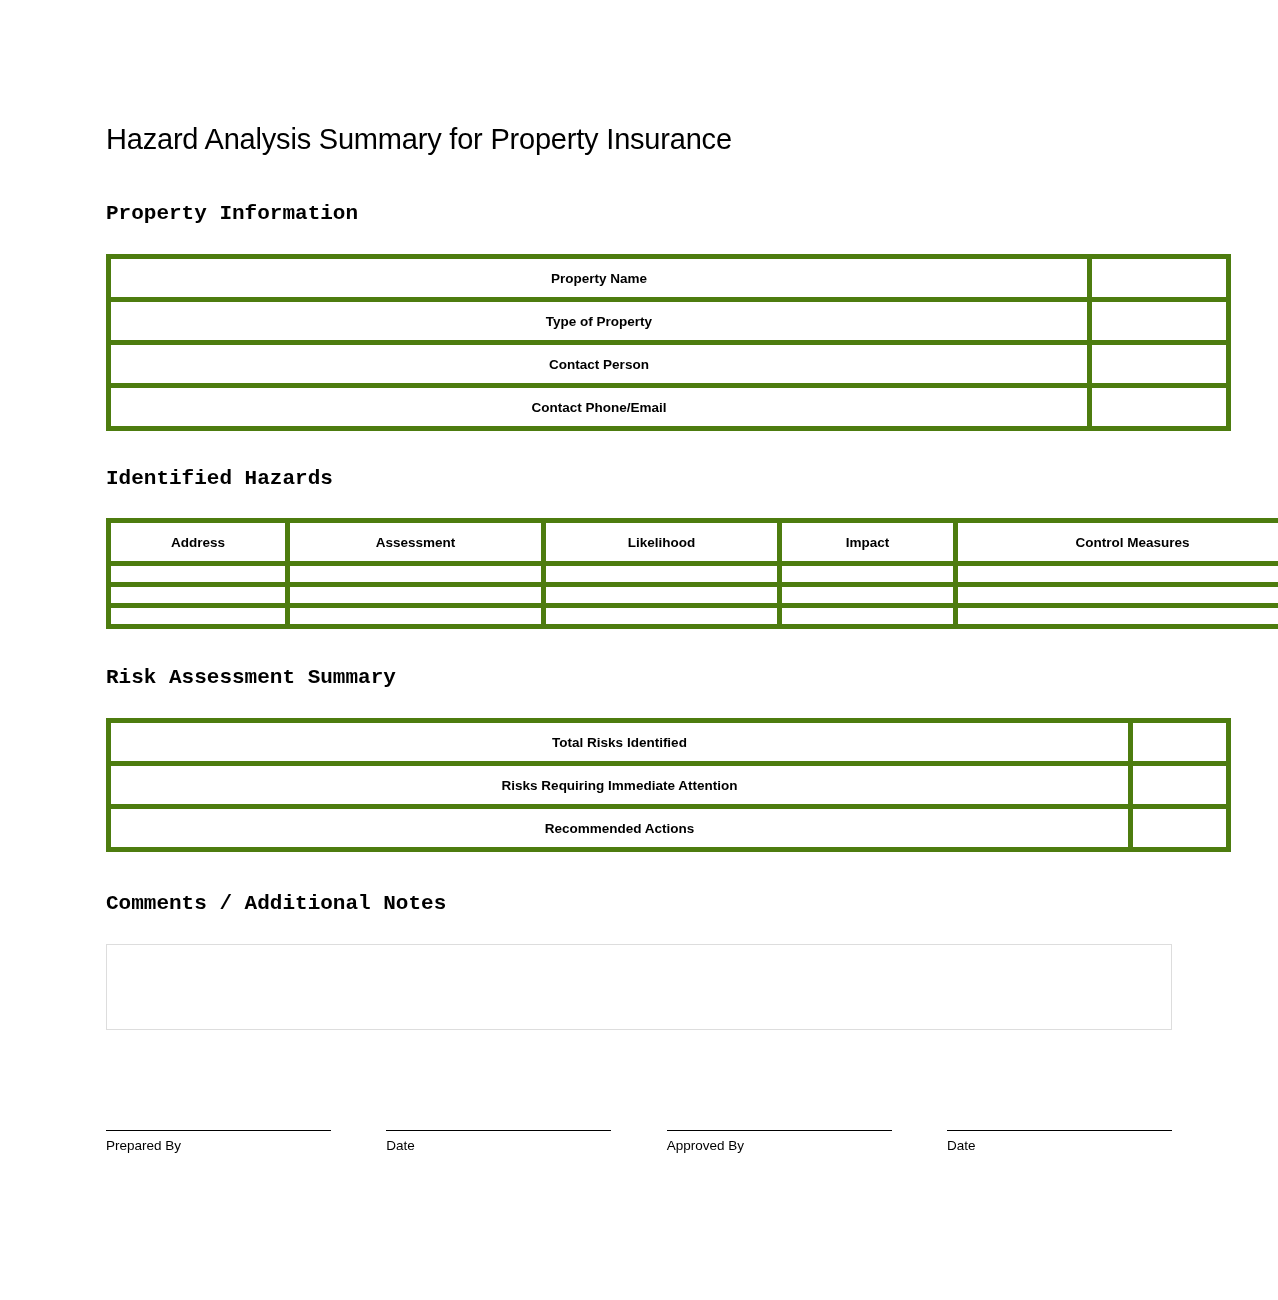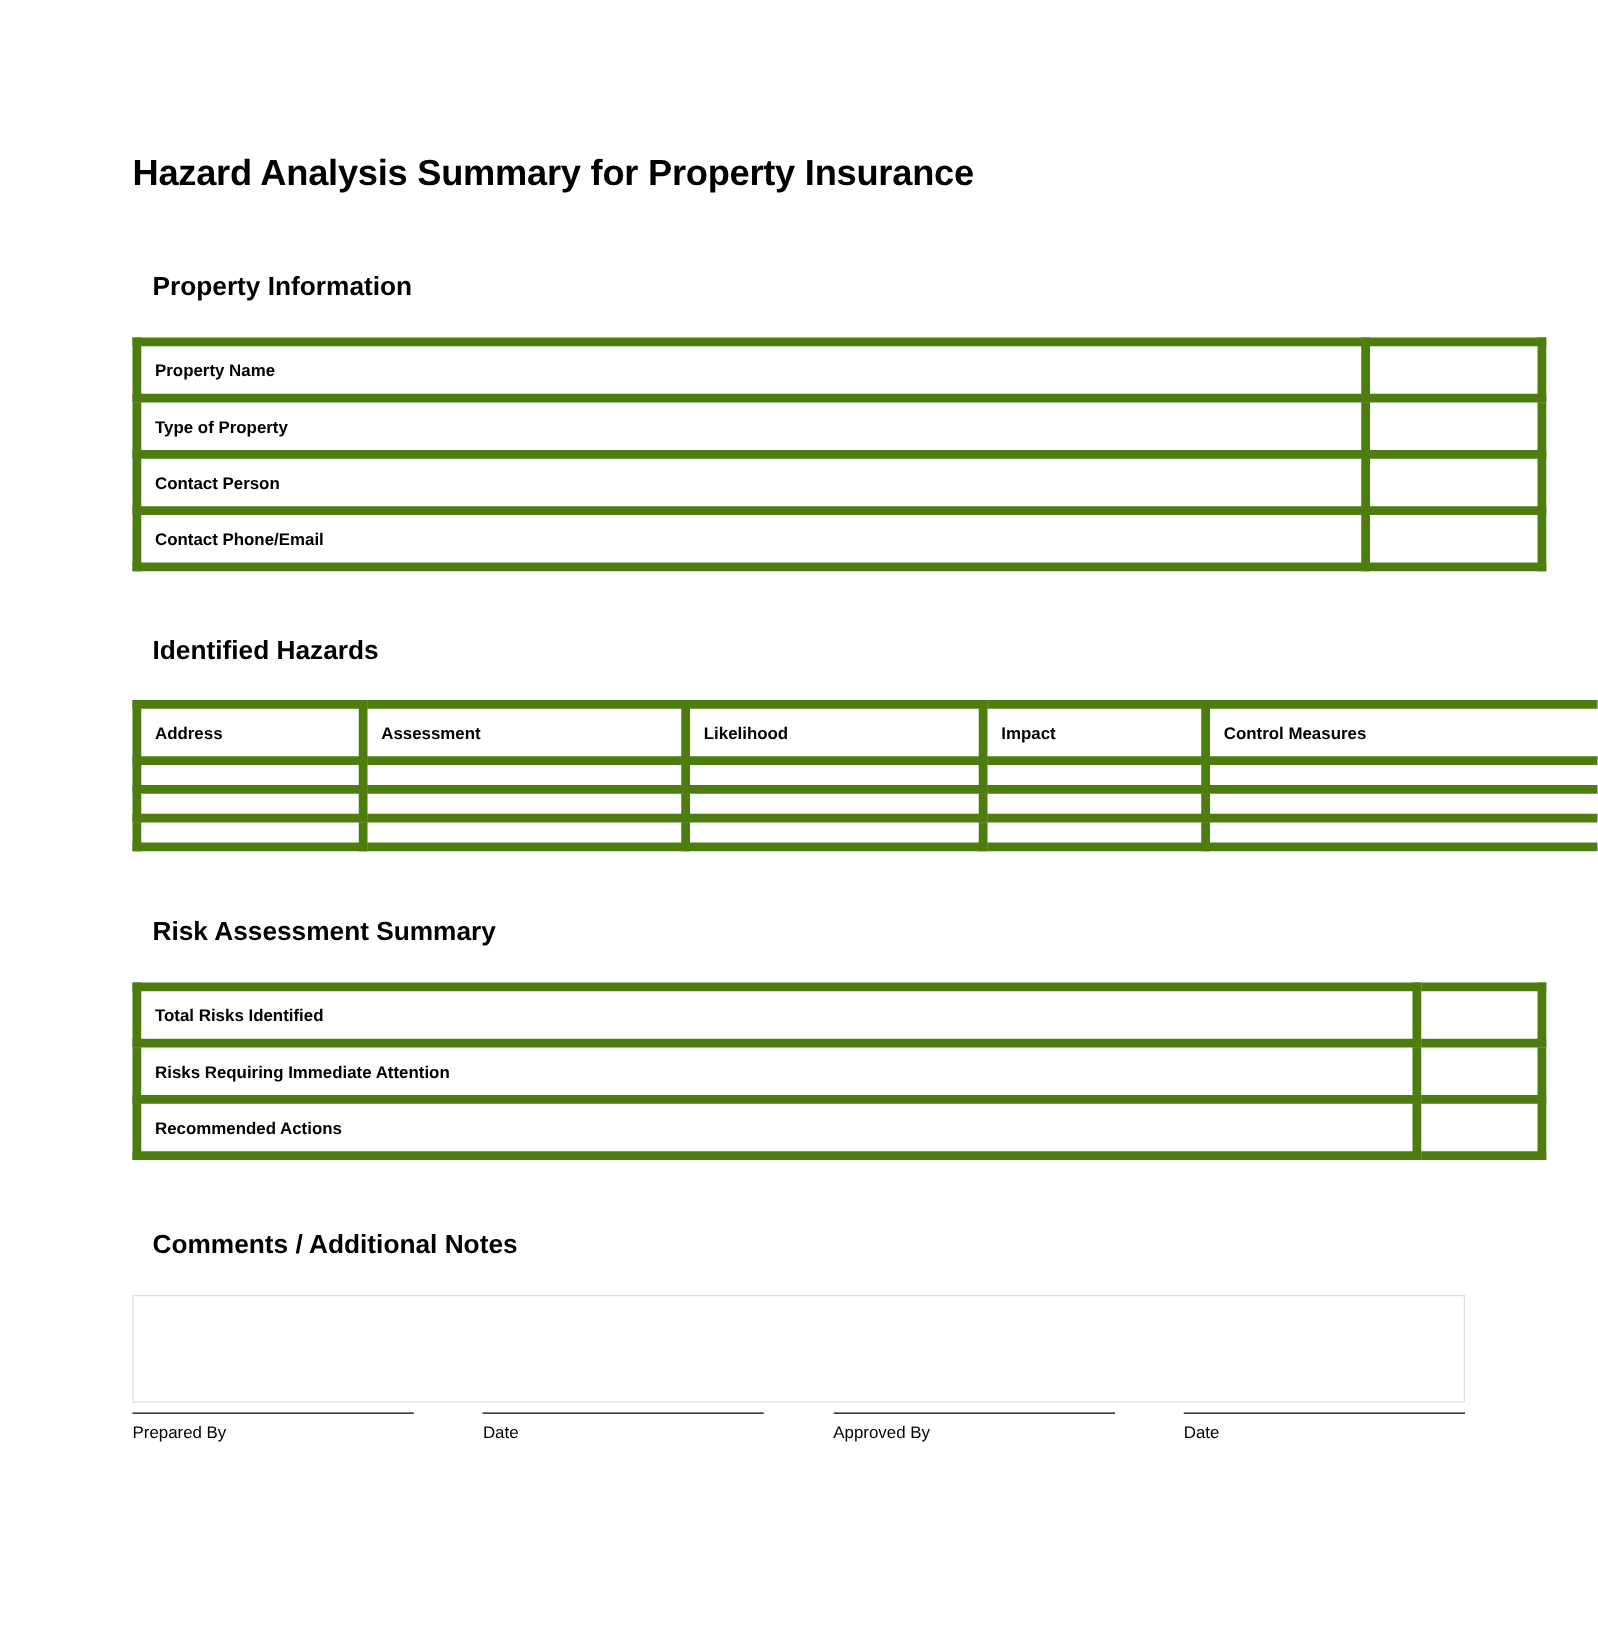--- a/index.html
+++ b/index.html
@@ -20,47 +20,48 @@
     height: 1300px;
     box-sizing: border-box;
     padding: 0 106px;
   }
 
   
   .doc-title {
     margin: 0;
     padding-top: 120px;
     font-size: 29px;
-    font-weight: bold;
+    font-weight: normal;
     line-height: 38px;
     letter-spacing: -0.2px;
   }
   .section-heading {
-    margin: 16px;
+    margin: 0;
     font-size: 21px;
     font-weight: bold;
     line-height: 28px;
+    font-family: Liberation Mono, monospace;
   }
   .sh-property    { padding-top: 42px; }
   .sh-hazards     { padding-top: 34px; }
   .sh-risk        { padding-top: 35px; }
   .sh-comments    { padding-top: 38px; }
 
   
   table.doc-table {
     width: 1066px;
     border-collapse: collapse;
     table-layout: fixed;
     font-size: 13.5px;
   }
   table.doc-table td,
   table.doc-table th {
-    border: 7px solid #4d7c0f;
+    border: 5px solid #4d7c0f;
     padding: 0 11px;
-    text-align: left;
+    text-align: center;
     vertical-align: middle;
     font-size: 13.5px;
   }
 
   
   .tbl-property { margin-top: 26px; }
   .tbl-property td {
     height: 38px;
   }
   .tbl-property td.label {

